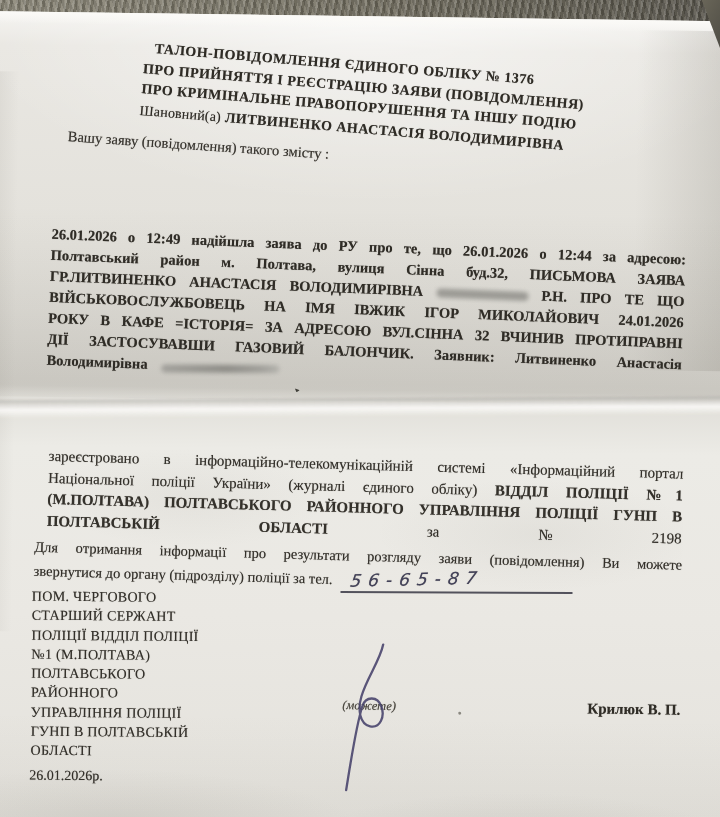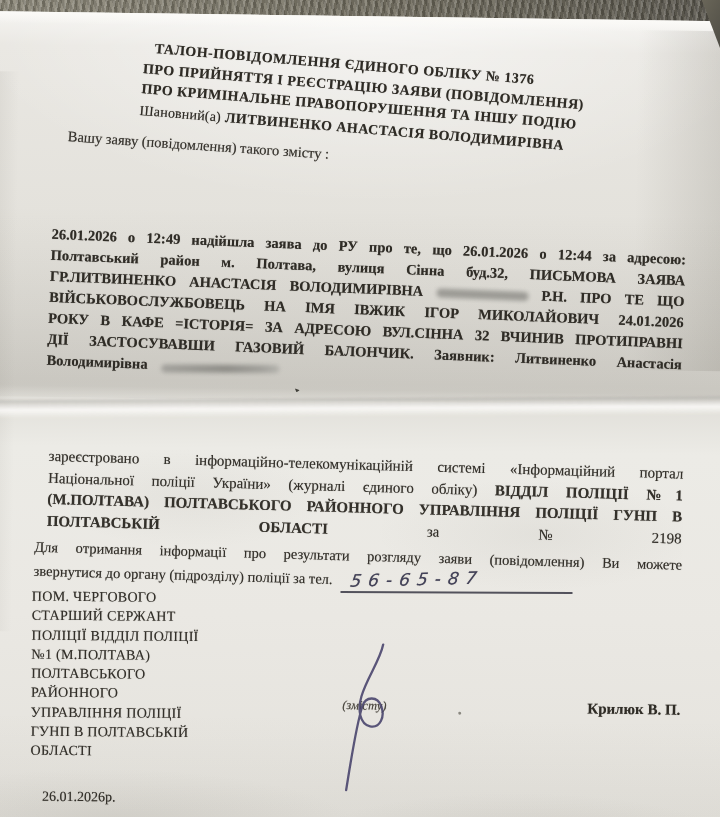--- a/index.html
+++ b/index.html
@@ -74,21 +74,21 @@
 
   .info{left:52px;top:524px;width:648px;transform:rotate(0.8deg);
     font-size:14.5px;line-height:23px;color:#34312b;}
   .phone-area{display:inline-block;width:232px;margin-left:8px;border-bottom:2px solid #53525c;
     transform:rotate(-1.4deg);vertical-align:baseline;position:relative;top:1px;height:20px;}
   .phone{font-family:"DejaVu Sans",sans-serif;font-style:italic;font-size:17px;letter-spacing:7px;
     color:#43425a;display:inline-block;transform:rotate(-1.5deg) skewX(-10deg);padding-left:10px;position:relative;top:-3px;}
 
   .signer{left:50px;top:575px;transform:rotate(-0.3deg);
     font-size:14px;line-height:19.3px;letter-spacing:0.3px;white-space:nowrap;color:#33302a;}
-  .doc-date{left:63px;top:756px;transform:rotate(-0.3deg);font-size:14px;color:#33302a;margin-top:21px;}
+  .doc-date{left:50px;top:756px;transform:rotate(-0.3deg);font-size:14px;color:#33302a;}
 
   .sig-label{left:362px;top:682px;transform:rotate(0.5deg);font-style:italic;font-size:12.5px;color:#4a473f;}
   .officer{left:607px;top:681px;font-size:15px;color:#2f2c26;}
 
   .signature-svg{position:absolute;left:352px;top:622px;width:90px;height:160px;z-index:2;}
 
   
   .redact{display:inline-block;height:9px;border-radius:5px;background:#92918c;filter:blur(2.2px);opacity:0.85;vertical-align:middle;}
   .r1{width:92px;}
   .r2{width:118px;height:8px;margin-left:14px;transform:rotate(-2deg);
@@ -157,21 +157,21 @@
       <div>№1 (М.ПОЛТАВА)</div>
       <div>ПОЛТАВСЬКОГО</div>
       <div>РАЙОННОГО</div>
       <div>УПРАВЛІННЯ ПОЛІЦІЇ</div>
       <div>ГУНП В ПОЛТАВСЬКІЙ</div>
       <div>ОБЛАСТІ</div>
     </div>
 
     <div class="tblock doc-date">26.01.2026р.</div>
 
-    <div class="tblock sig-label">(змісту)</div>
+    <div class="tblock sig-label">(можете)</div>
     <div class="tblock officer b">Крилюк В. П.</div>
 
     <svg class="signature-svg" viewBox="0 0 90 160">
       <path d="M 50 6 C 47 22 34 40 29 58 C 25 72 28 86 38 88 C 48 90 53 78 49 68 C 45 57 33 58 30 68 C 24 88 20 118 15 152" fill="none" stroke="#45416a" stroke-width="2.3" stroke-linecap="round" opacity="0.88"></path>
     </svg>
 
     <div class="speck1"></div>
     <div class="speck2"></div>
   </div>
 

